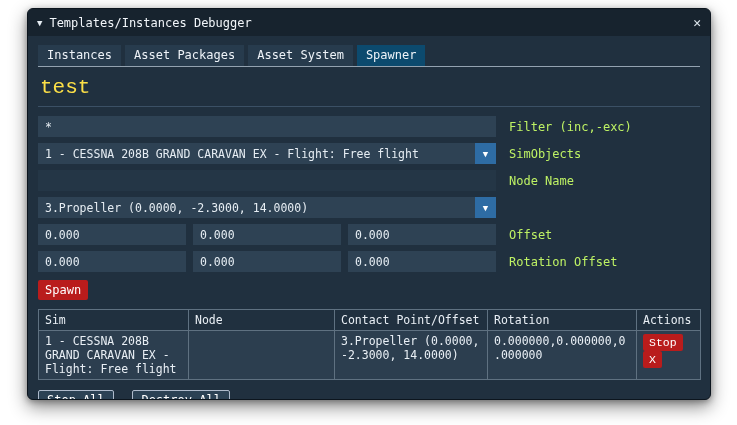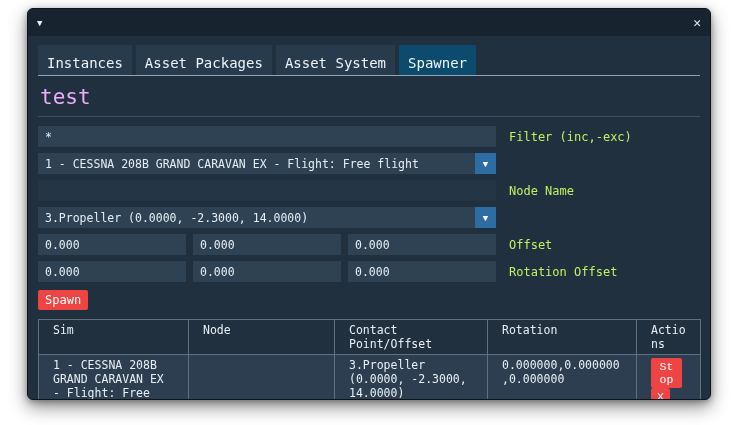--- a/index.html
+++ b/index.html
@@ -17,52 +17,52 @@
     height: 27px; background: #17232e; display: flex; align-items: center;
     padding: 0 9px; font-size: 12px; color: #f2f6fa; flex: 0 0 auto;
   }
   .collapse-icon { font-size: 9px; margin-right: 7px; color: #e6edf3; cursor: pointer; }
   .close-icon { margin-left: auto; font-size: 13px; color: #dfe7ee; cursor: pointer; }
 
   .content { flex: 1; padding: 9px 10px 8px 10px; display: flex; flex-direction: column; }
 
   .tabs { display: flex; gap: 4px; border-bottom: 1px solid #93a2b0; }
   .tab {
-    padding: 10px 9px 4px 9px; font-size: 14px; color: #eef3f8;
+    padding: 3px 9px 4px 9px; font-size: 12px; color: #eef3f8;
     background: #273b4d; cursor: pointer; white-space: nowrap;
   }
   .tab.active { background: #0c4a6e; }
 
-  .heading { font-size: 21px; color: #f0abfc; margin: 9px 2px 7px 2px; }
+  .heading { font-size: 21px; color: #fde047; margin: 9px 2px 7px 2px; font-family: Liberation Mono, monospace; }
   .divider { border-top: 1px solid #3b5065; margin-bottom: 9px; }
 
   .form-row { display: flex; align-items: stretch; margin-bottom: 6px; height: 21px; }
   .field {
     background: #2e4254; color: #e6edf3; font-size: 11.5px;
     padding: 0 7px; display: flex; align-items: center; cursor: text;
   }
   .field.full { width: 458px; }
   .field.ghost { background: #243646; }
   .dropdown { width: 458px; display: flex; background: #2e4254; cursor: pointer; }
   .dd-text { flex: 1; font-size: 11.5px; padding: 0 7px; display: flex; align-items: center; color: #e6edf3; }
   .dd-arrow { width: 21px; background: #2e6ca4; color: #ffffff; font-size: 9px; display: flex; align-items: center; justify-content: center; }
   .triple { width: 458px; display: flex; gap: 7px; border-radius: 6px; }
   .triple .field { flex: 1; }
   .label { margin-left: 13px; font-size: 12px; color: #bef264; display: flex; align-items: center; white-space: nowrap; }
 
   .btn {
-    display: inline-block; background: #ef4444; color: #ffffff; font-size: 12px;
+    display: inline-block; background: #b91c1c; color: #ffffff; font-size: 12px;
     padding: 3px 7px; border-radius: 2px; cursor: pointer; border: none;
     font-family: inherit;
   }
   .spawn-wrap { margin: 1px 0 9px 0; }
 
   table.spawned { width: 100%; border-collapse: collapse; table-layout: fixed; font-size: 11.5px; }
   table.spawned th, table.spawned td {
-    border: 1px solid #5f7181; padding: 3px 14px; text-align: left;
+    border: 1px solid #5f7181; padding: 3px 6px; text-align: left;
     vertical-align: top; font-weight: normal; color: #e9eff5;
     overflow: hidden; word-break: break-word;
   }
   table.spawned thead th { background: #20303f; height: 21px; }
   table.spawned tbody td { background: #2c3e4f; }
   td.rot { word-break: break-all; }
   .btn.small { padding: 2px 6px; margin-right: 4px; font-size: 11.5px; font-family: Liberation Mono, monospace; }
 
   .footer { margin-top: 9px; }
   .btn.dark {
@@ -70,20 +70,21 @@
   }
 </style>
 </head>
 <body>
 
 <div class="stage">
   <div class="window">
 
     <div class="titlebar">
       <span class="collapse-icon">▼</span>
+      <span>Templates/Instances Debugger</span>
       <span class="close-icon">✕</span>
     </div>
 
     <div class="content">
 
       <div class="tabs">
         <div class="tab">Instances</div>
         <div class="tab">Asset Packages</div>
         <div class="tab">Asset System</div>
         <div class="tab active">Spawner</div>
@@ -95,20 +96,21 @@
       <div class="form-row">
         <div class="field full">*</div>
         <div class="label">Filter (inc,-exc)</div>
       </div>
 
       <div class="form-row">
         <div class="dropdown">
           <div class="dd-text">1 - CESSNA 208B GRAND CARAVAN EX - Flight: Free flight</div>
           <div class="dd-arrow">▼</div>
         </div>
+        <div class="label">SimObjects</div>
       </div>
 
       <div class="form-row">
         <div class="field full ghost"></div>
         <div class="label">Node Name</div>
       </div>
 
       <div class="form-row">
         <div class="dropdown">
           <div class="dd-text">3.Propeller (0.0000, -2.3000, 14.0000)</div>

